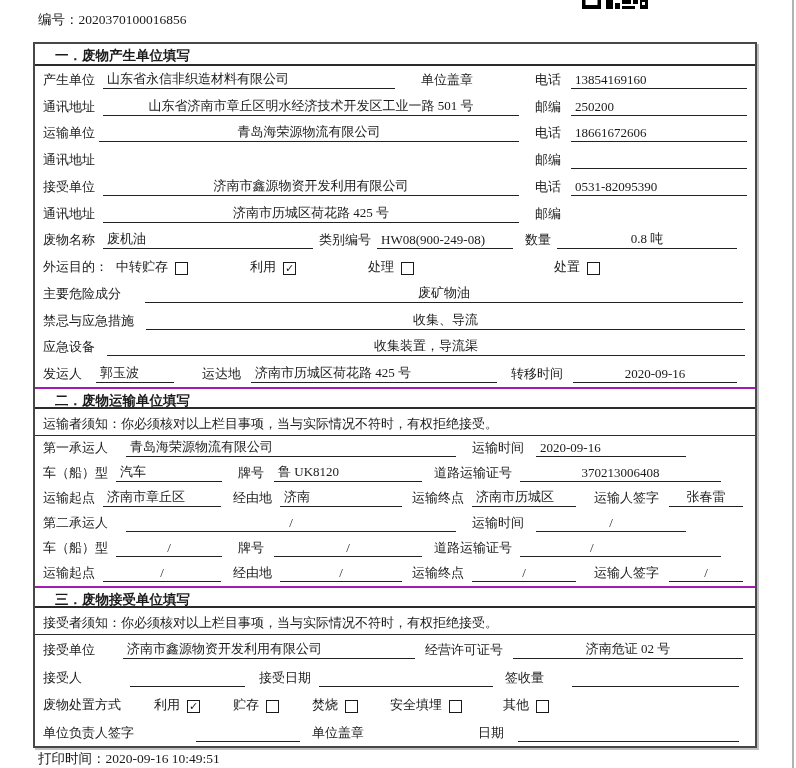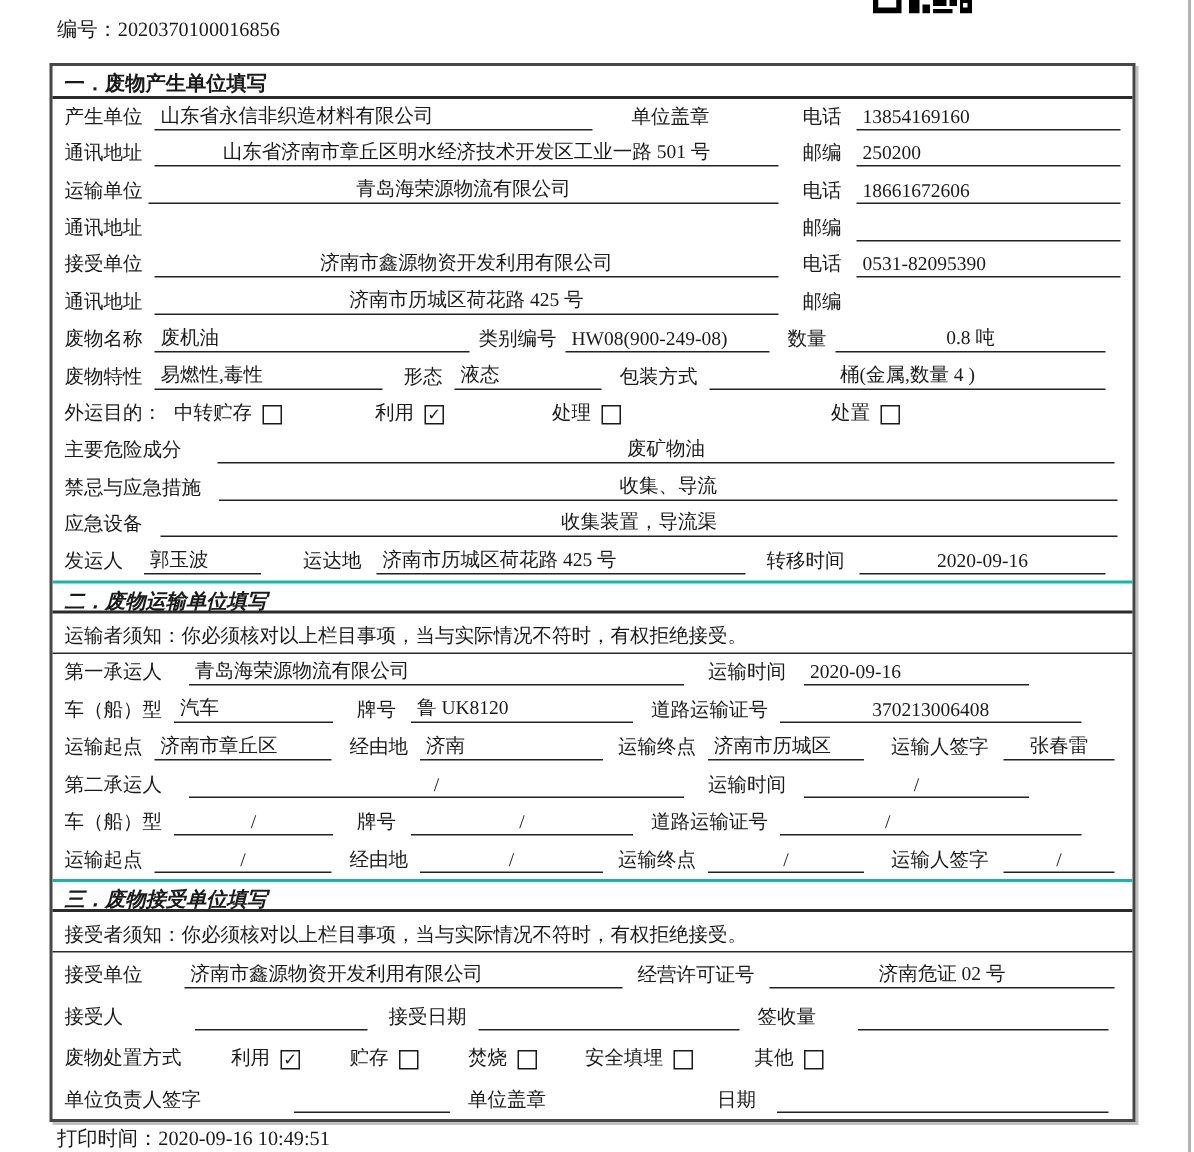--- a/index.html
+++ b/index.html
@@ -6,23 +6,23 @@
   #page{position:relative;width:796px;height:768px;background:#fff;overflow:hidden;
         font-family:"Liberation Serif","DejaVu Serif",serif;color:#1a1a1a;}
   .page-edge{position:absolute;right:2px;top:0;width:2px;height:768px;background:#b3b3b3;}
   .doc-no{position:absolute;left:38px;top:11px;font-size:13.5px;white-space:nowrap;}
   .doc-title{position:absolute;left:0;top:1px;width:100%;text-align:center;text-indent:92px;
              font-size:25px;font-weight:bold;letter-spacing:1px;}
   .qr{position:absolute;left:582px;top:0;width:70px;height:9px;}
   #form{position:absolute;left:33px;top:42px;width:724px;height:706px;box-sizing:border-box;
         border:2px solid #474747;box-shadow:2px 2px 0 rgba(140,140,140,.55);
         display:flex;flex-direction:column;background:#fff;}
-  .sec-h{height:22px;box-sizing:border-box;padding:3px 8px 0;font-size:13.5px;font-weight:bold;
+  .sec-h{height:22px;box-sizing:border-box;padding:3px 20px 0;font-size:13.5px;font-weight:bold;
          border-bottom:2px solid #2b2b2b;}
-  .sec-h.bt{border-top:2px solid #14b8a6;font-style:italic;}
+  .sec-h.bt{border-top:2px solid #a21caf;}
   .notice{height:27px;box-sizing:border-box;padding:6px 8px 0;font-size:13px;
           border-bottom:1.5px solid #2b2b2b;}
   .rows{display:flex;flex-direction:column;}
   #s1-rows{height:321px;}
   #s2-rows{height:150px;}
   #s3-rows{flex:1;}
   .row{flex:1;display:flex;align-items:flex-end;padding:0 8px 4px 8px;font-size:13px;
        white-space:nowrap;box-sizing:border-box;}
   .lbl{white-space:nowrap;}
   .val{border-bottom:1px solid #222;padding:0 4px;min-height:17px;box-sizing:border-box;
@@ -119,28 +119,20 @@
 
       <div class="row">
         <span class="lbl" style="margin-right:8px">废物名称</span>
         <span class="val" style="width:210px">废机油</span>
         <span class="lbl" style="margin-left:6px;margin-right:6px">类别编号</span>
         <span class="val" style="width:136px">HW08(900-249-08)</span>
         <span class="lbl" style="margin-left:12px;margin-right:6px">数量</span>
         <span class="val grow" style="margin-right:10px">0.8 吨</span>
       </div>
 
-      <div class="row">
-        <span class="lbl" style="margin-right:8px">废物特性</span>
-        <span class="val" style="width:152px">易燃性,毒性</span>
-        <span class="lbl" style="margin-left:14px;margin-right:8px">形态</span>
-        <span class="val" style="width:98px">液态</span>
-        <span class="lbl" style="margin-left:12px;margin-right:8px">包装方式</span>
-        <span class="val grow" style="margin-right:10px">桶(金属,数量 4 )</span>
-      </div>
 
       <div class="row">
         <span class="lbl">外运目的：</span>
         <span class="opt" style="margin-left:8px">
           <span class="lbl">中转贮存</span>
           <span class="cb"></span>
         </span>
         <span class="opt" style="margin-left:62px">
           <span class="lbl">利用</span>
           <span class="cb">✓</span>

